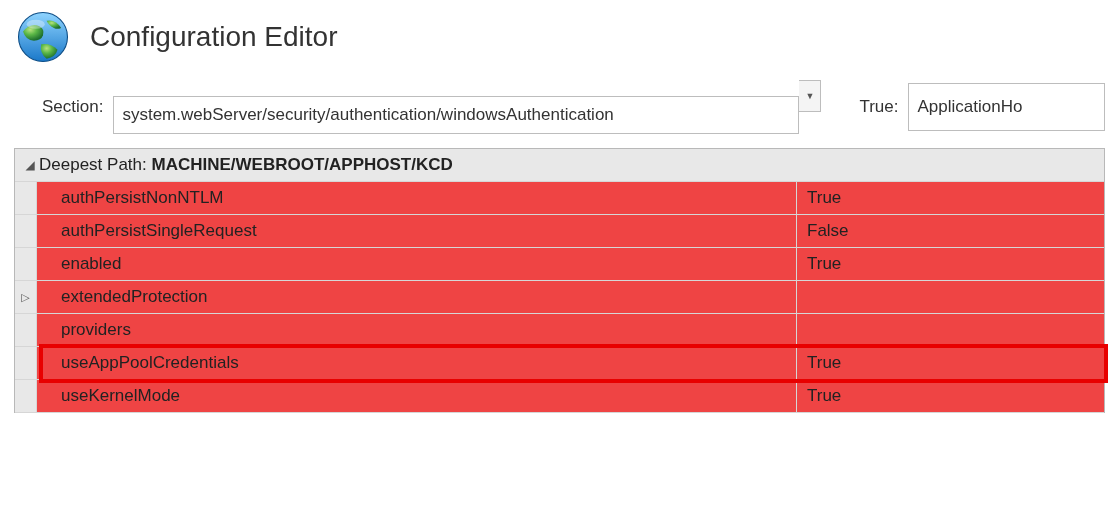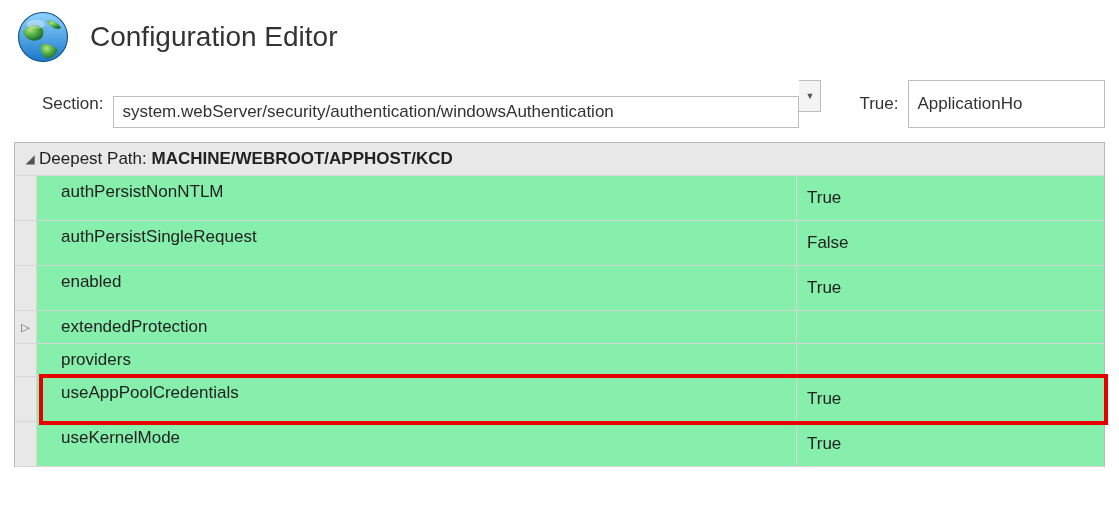--- a/index.html
+++ b/index.html
@@ -28,21 +28,21 @@
       align-items: center;
       padding: 4px 14px 14px 14px;
       gap: 10px;
       font-size: 17px;
       color: #333;
     }
     .section-label, .from-label { white-space: nowrap; margin-left: 28px; }
     .section-value {
       border: 1px solid #bdbdbd;
       padding: 4px 8px;
-      height: 32px;
+      height: 38px;
       display: flex;
       align-items: center;
       width: 686px;
       background: #fff;
       margin-top: 16px;
     }
     .dropdown-btn {
       border: 1px solid #bdbdbd;
       border-left: none;
       width: 22px;
@@ -85,41 +85,41 @@
       text-align: center;
       cursor: pointer;
     }
     .grid-header-text { font-weight: 400; }
     .grid-header-text b { font-weight: 700; }
     .grid-row {
       display: flex;
       align-items: stretch;
       border-bottom: 1px solid #d6d6d6;
       font-size: 17px;
-      background: #86efac;
+      background: #ef4444;
       position: relative;
     }
     .left-gutter {
       width: 22px;
       background: #e8e8e8;
       border-right: 1px solid #d6d6d6;
       display: flex;
       align-items: center;
       justify-content: center;
       font-size: 11px;
       color: #555;
     }
     .prop-name {
       width: 760px;
       padding: 6px 10px 6px 24px;
       border-right: 1px solid #d6d6d6;
     }
     .prop-value {
       flex: 1;
-      padding: 12px 10px;
+      padding: 6px 10px;
     }
     .highlight-box {
       position: absolute;
       left: 24px;
       right: -4px;
       top: -3px;
       bottom: -4px;
       border: 4px solid #e80000;
       pointer-events: none;
       z-index: 5;

